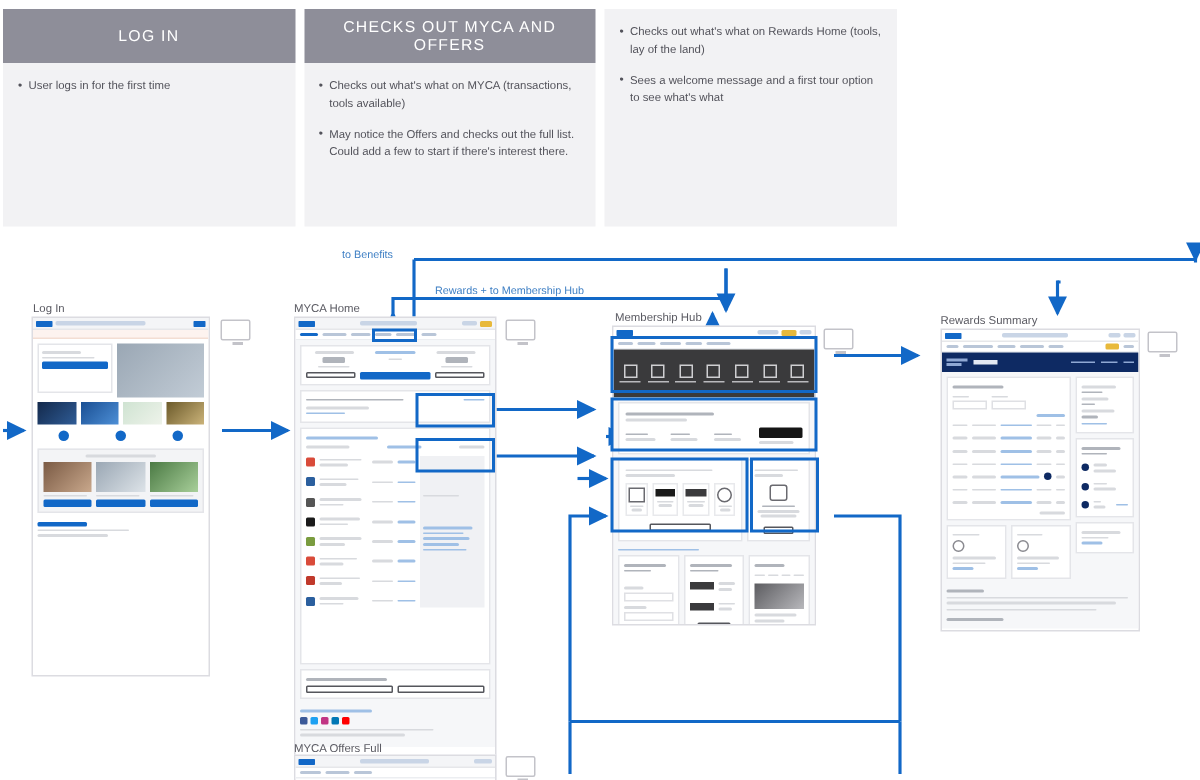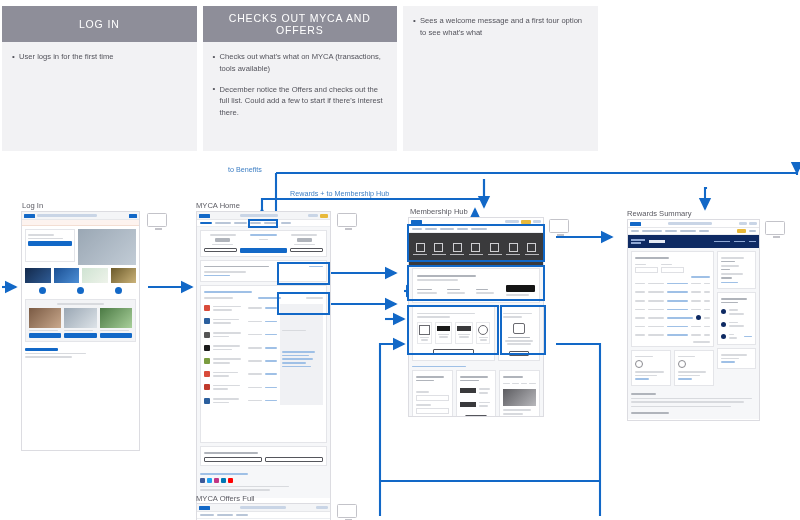--- a/index.html
+++ b/index.html
@@ -91,26 +91,27 @@
     <div class="phase-head">LOG IN</div>
     <div class="phase-body">
       <div class="phase-bullet">User logs in for the first time</div>
     </div>
   </div>
 
   <div class="phase-col">
     <div class="phase-head">CHECKS OUT MYCA AND OFFERS</div>
     <div class="phase-body">
       <div class="phase-bullet">Checks out what's what on MYCA (transactions, tools available)</div>
-      <div class="phase-bullet">December notice the Offers and checks out the full list. Could add a few to start if there's interest there.</div>
+      <div class="phase-bullet">May notice the Offers and checks out the full list. Could add a few to start if there's interest there.</div>
     </div>
   </div>
 
   <div class="phase-col">
     <div class="phase-body">
+      <div class="phase-bullet">Checks out what's what on Rewards Home (tools, lay of the land)</div>
       <div class="phase-bullet">Sees a welcome message and a first tour option to see what's what</div>
     </div>
   </div>
 
   <div class="phase-col">
   </div>
 
 </div>
 
 <div id="flow">

